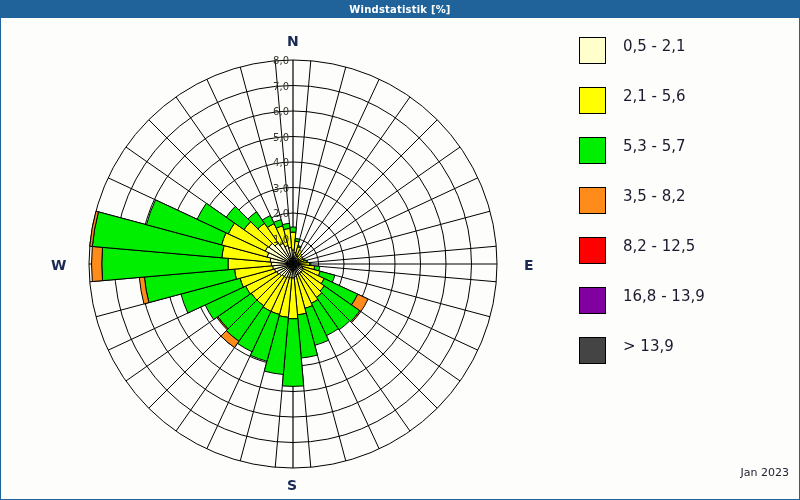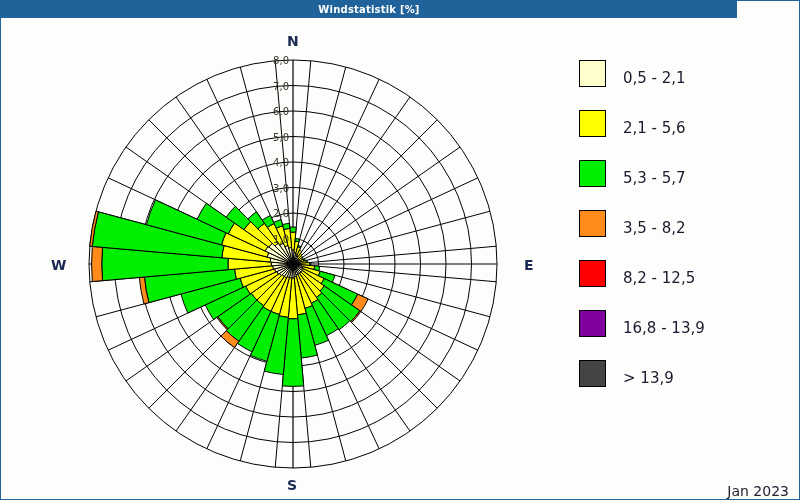--- a/index.html
+++ b/index.html
@@ -17,21 +17,21 @@
     position: relative;
     width: 800px;
     height: 500px;
     box-sizing: border-box;
     border: 1px solid #1f639a;
     background: #fdfdfb;
   }
   #titlebar {
     position: absolute;
     left: 0; top: 0;
-    width: 736px;
+    width: 798px;
     height: 17px;
     background: #1f639a;
     color: #ffffff;
     font-size: 10px;
     font-weight: bold;
     line-height: 17px;
     text-align: center;
     letter-spacing: 0.2px;
   }
   #plotarea {
@@ -42,41 +42,41 @@
     height: 480px;
   }
   #legend {
     position: absolute;
     left: 578px;
     top: 36px;
     width: 215px;
   }
   .legend-row {
     display: flex;
-    align-items: flex-end;
+    align-items: flex-start;
     height: 50px;
   }
   .legend-swatch {
     width: 27px;
     height: 27px;
     border: 1px solid #000000;
     box-sizing: border-box;
     flex: 0 0 auto;
   }
   .legend-label {
     margin-left: 17px;
     font-size: 15px;
     color: #1a1a2e;
     white-space: nowrap;
   }
   #footer-note {
     position: absolute;
     right: 10px;
-    bottom: 0;
-    font-size: 14px;
+    bottom: 20px;
+    font-size: 11px;
     color: #222233;
   }
   .compass {
     position: absolute;
     font-size: 14px;
     font-weight: bold;
     color: #1a2a55;
   }
   svg { display: block; }
   text { font-family: "DejaVu Sans", "Liberation Sans", sans-serif; }

